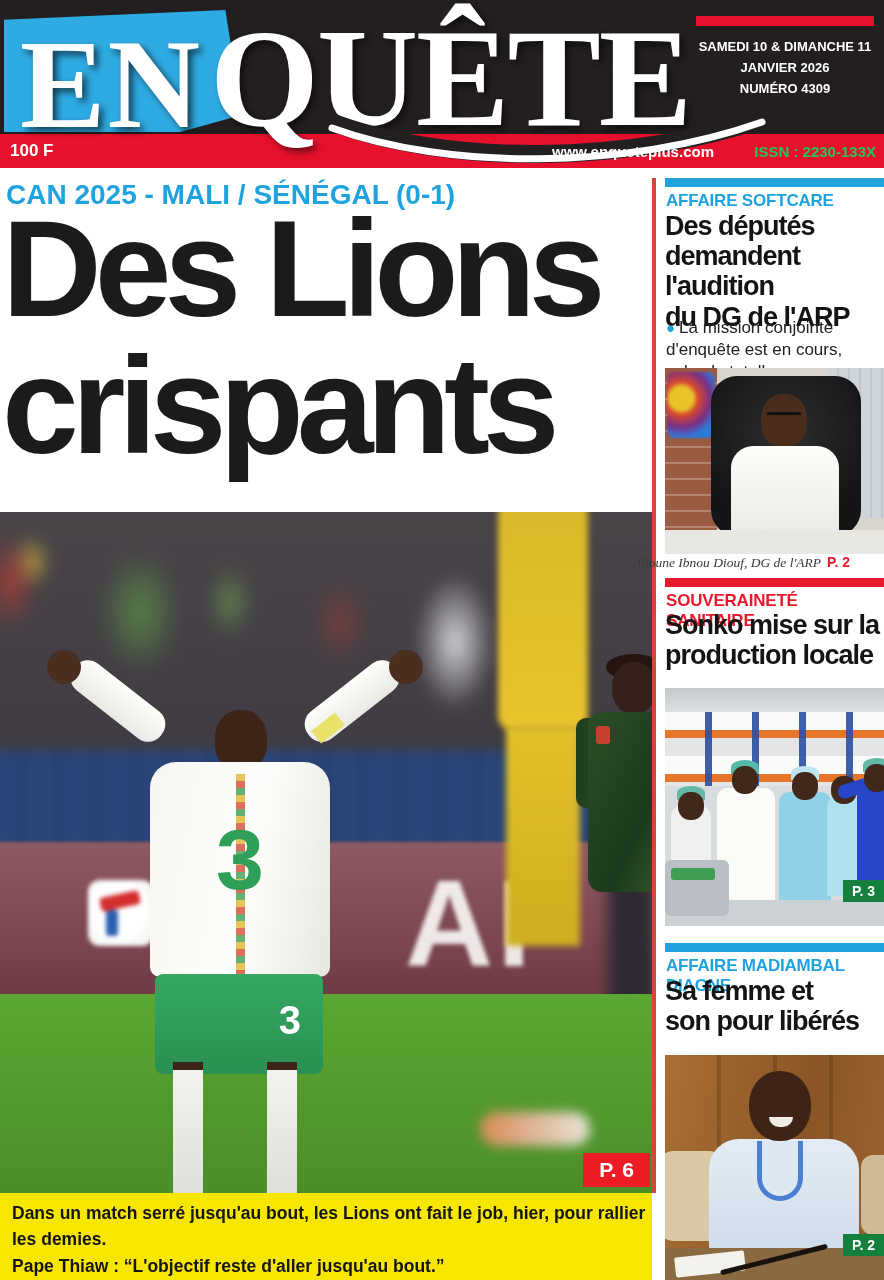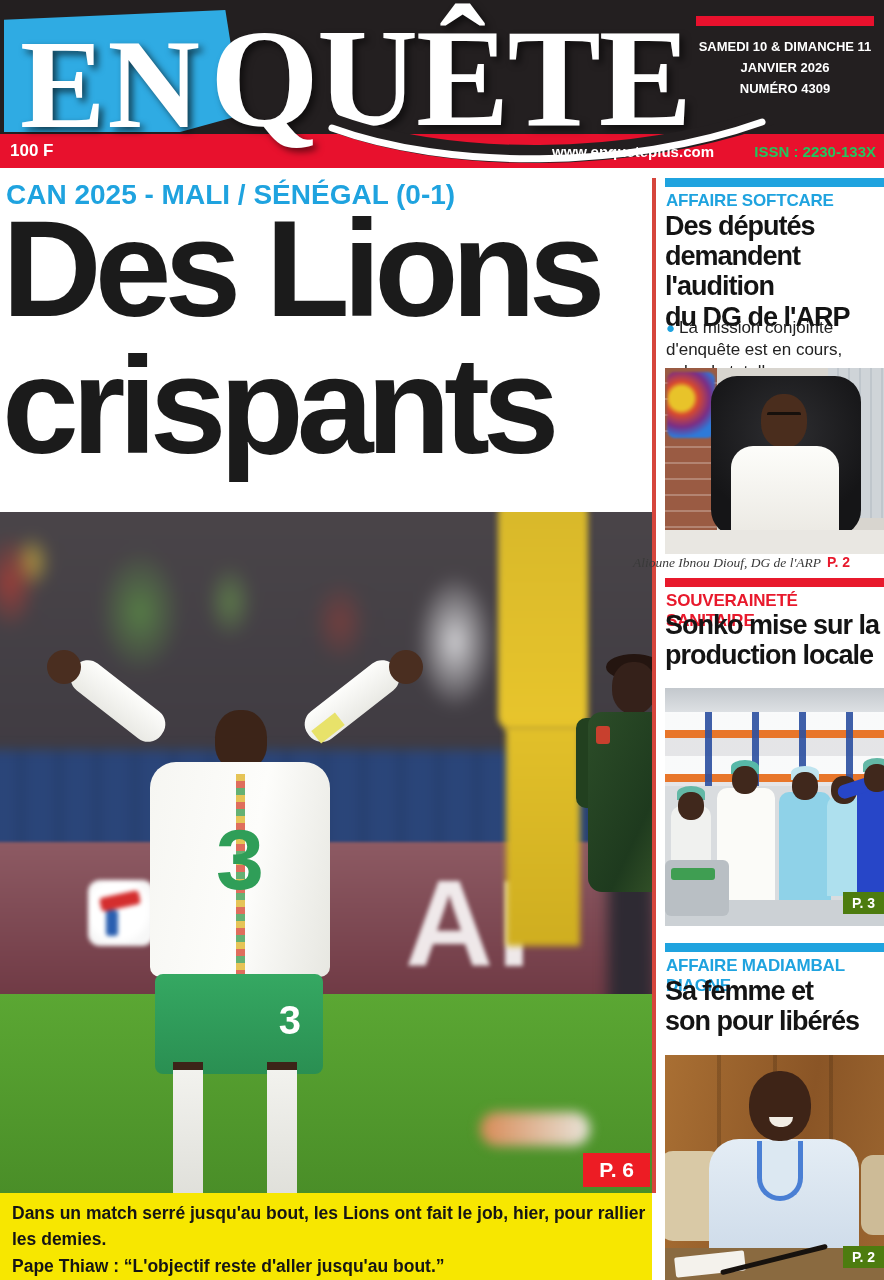--- a/index.html
+++ b/index.html
@@ -128,21 +128,21 @@
   .sb-kicker.blue { color:#1fa3df; }
   .sb-kicker.red { color:#e8192c; }
   .sb-title { left:665px; width:220px; color:#141414; font-weight:bold; font-size:27px;
     line-height:1.12; letter-spacing:-1px; }
   .sb-bullet { left:666px; width:218px; font-size:17px; line-height:1.28; color:#222; }
   .sb-bullet .dot { color:#1fa3df; font-size:15px; margin-right:4px; }
   .caption-row { left:631px; top:552px; width:219px; height:24px; }
   .caption { position:absolute; left:2px; top:3px; font-family:"Liberation Serif", serif;
     font-style:italic; font-size:13.5px; color:#3a3a3a; }
   .pref-text { position:absolute; right:0; top:2px; color:#e8192c; font-weight:bold; font-size:14px; }
-  .sb-badge { position:absolute; right:0; bottom:12px; background:#4d7c0f; color:#fff;
+  .sb-badge { position:absolute; right:0; bottom:24px; background:#15803d; color:#fff;
     font-weight:bold; font-size:14px; padding:3px 9px; }
 
   
   .photo1 { left:665px; top:368px; width:219px; height:186px; overflow:hidden;
     background:linear-gradient(90deg,#9a5b43 0 52px, #d8d5cf 52px); }
   .p1-art { position:absolute; left:2px; top:4px; width:48px; height:66px; border-radius:8px;
     background:radial-gradient(circle at 30% 40%, #e8c32a 0 22%, #d84a2e 32%, #7a2e86 55%, #2e7ad8 75%); filter:blur(1px); }
   .p1-bricks { position:absolute; left:0; top:0; width:52px; height:186px;
     background:repeating-linear-gradient(#0000 0 14px, rgba(255,255,255,.25) 14px 16px); }
   .p1-blinds { position:absolute; right:0; top:0; width:56px; height:150px;

